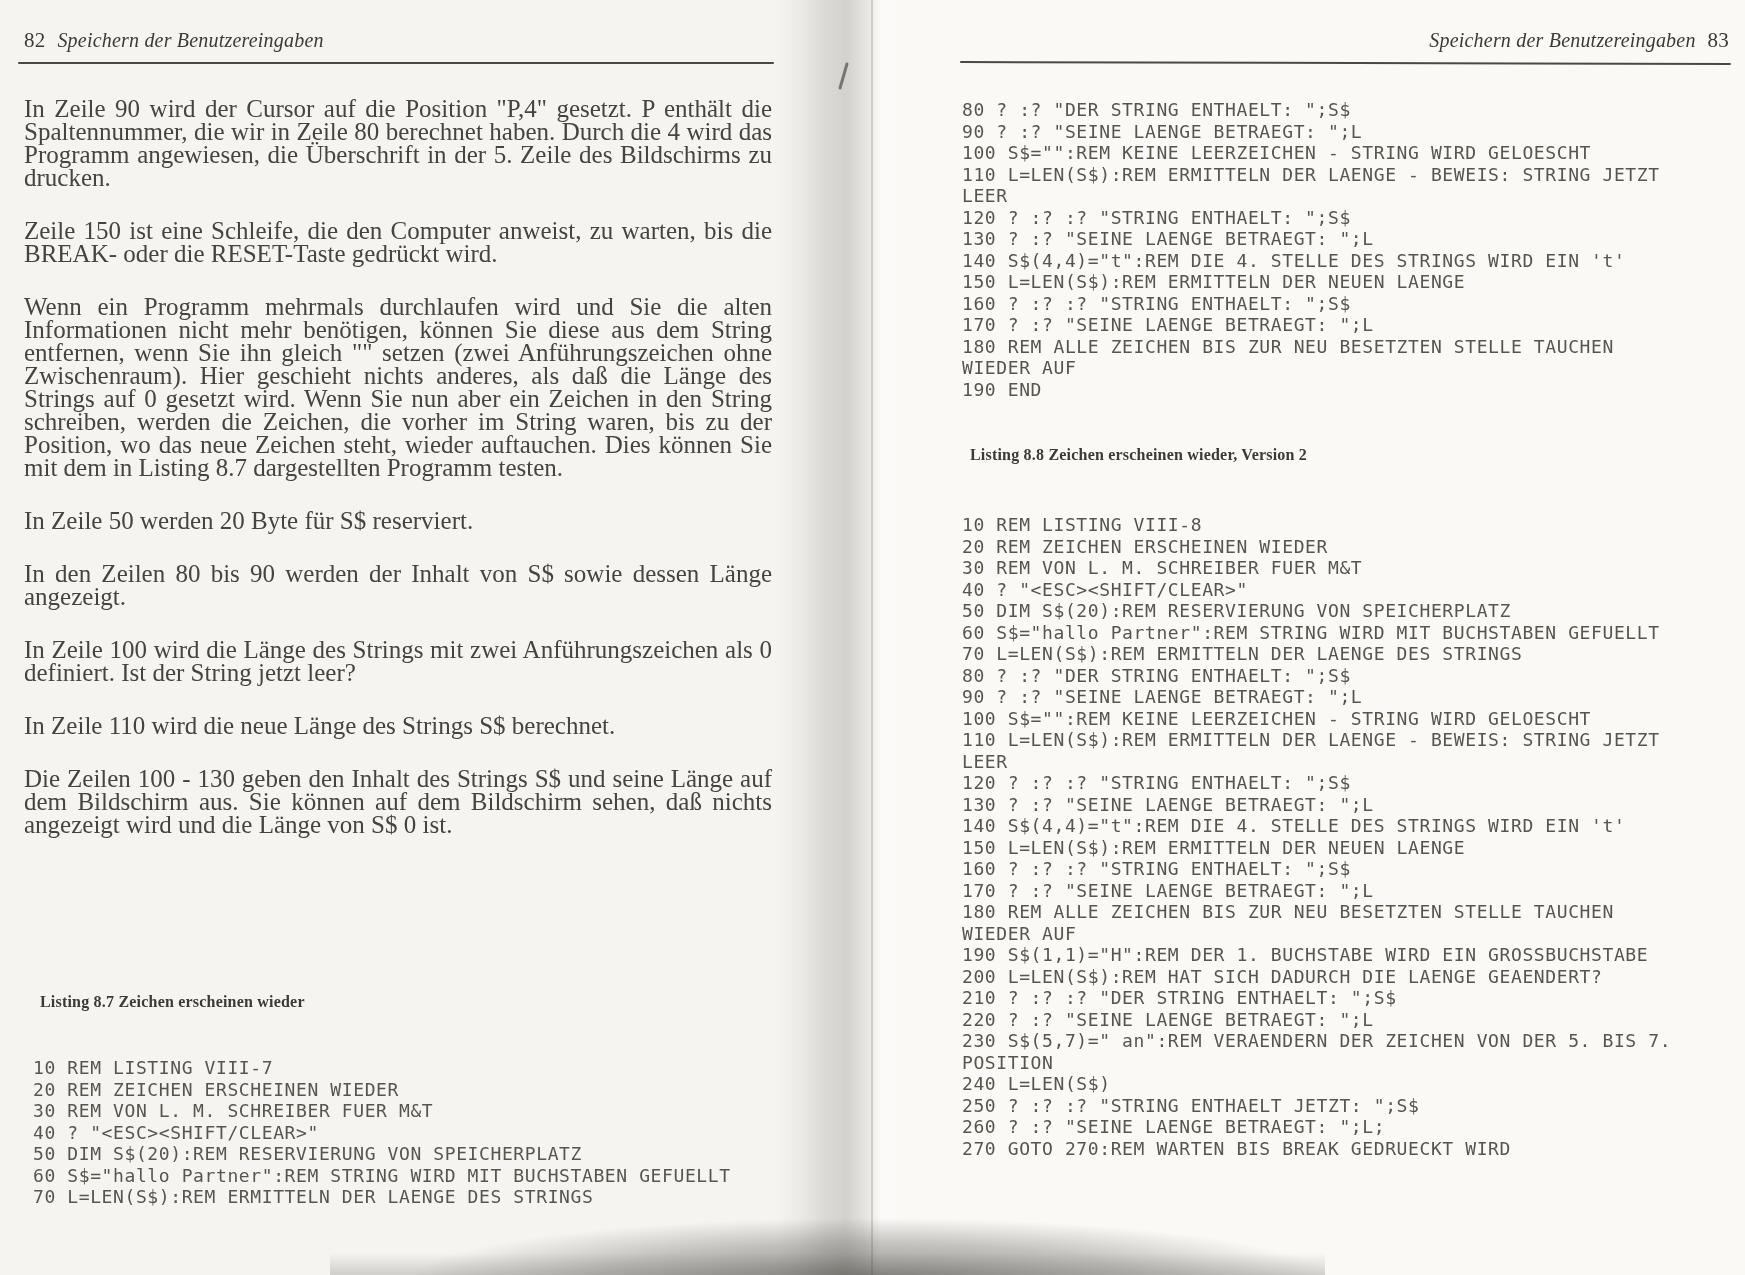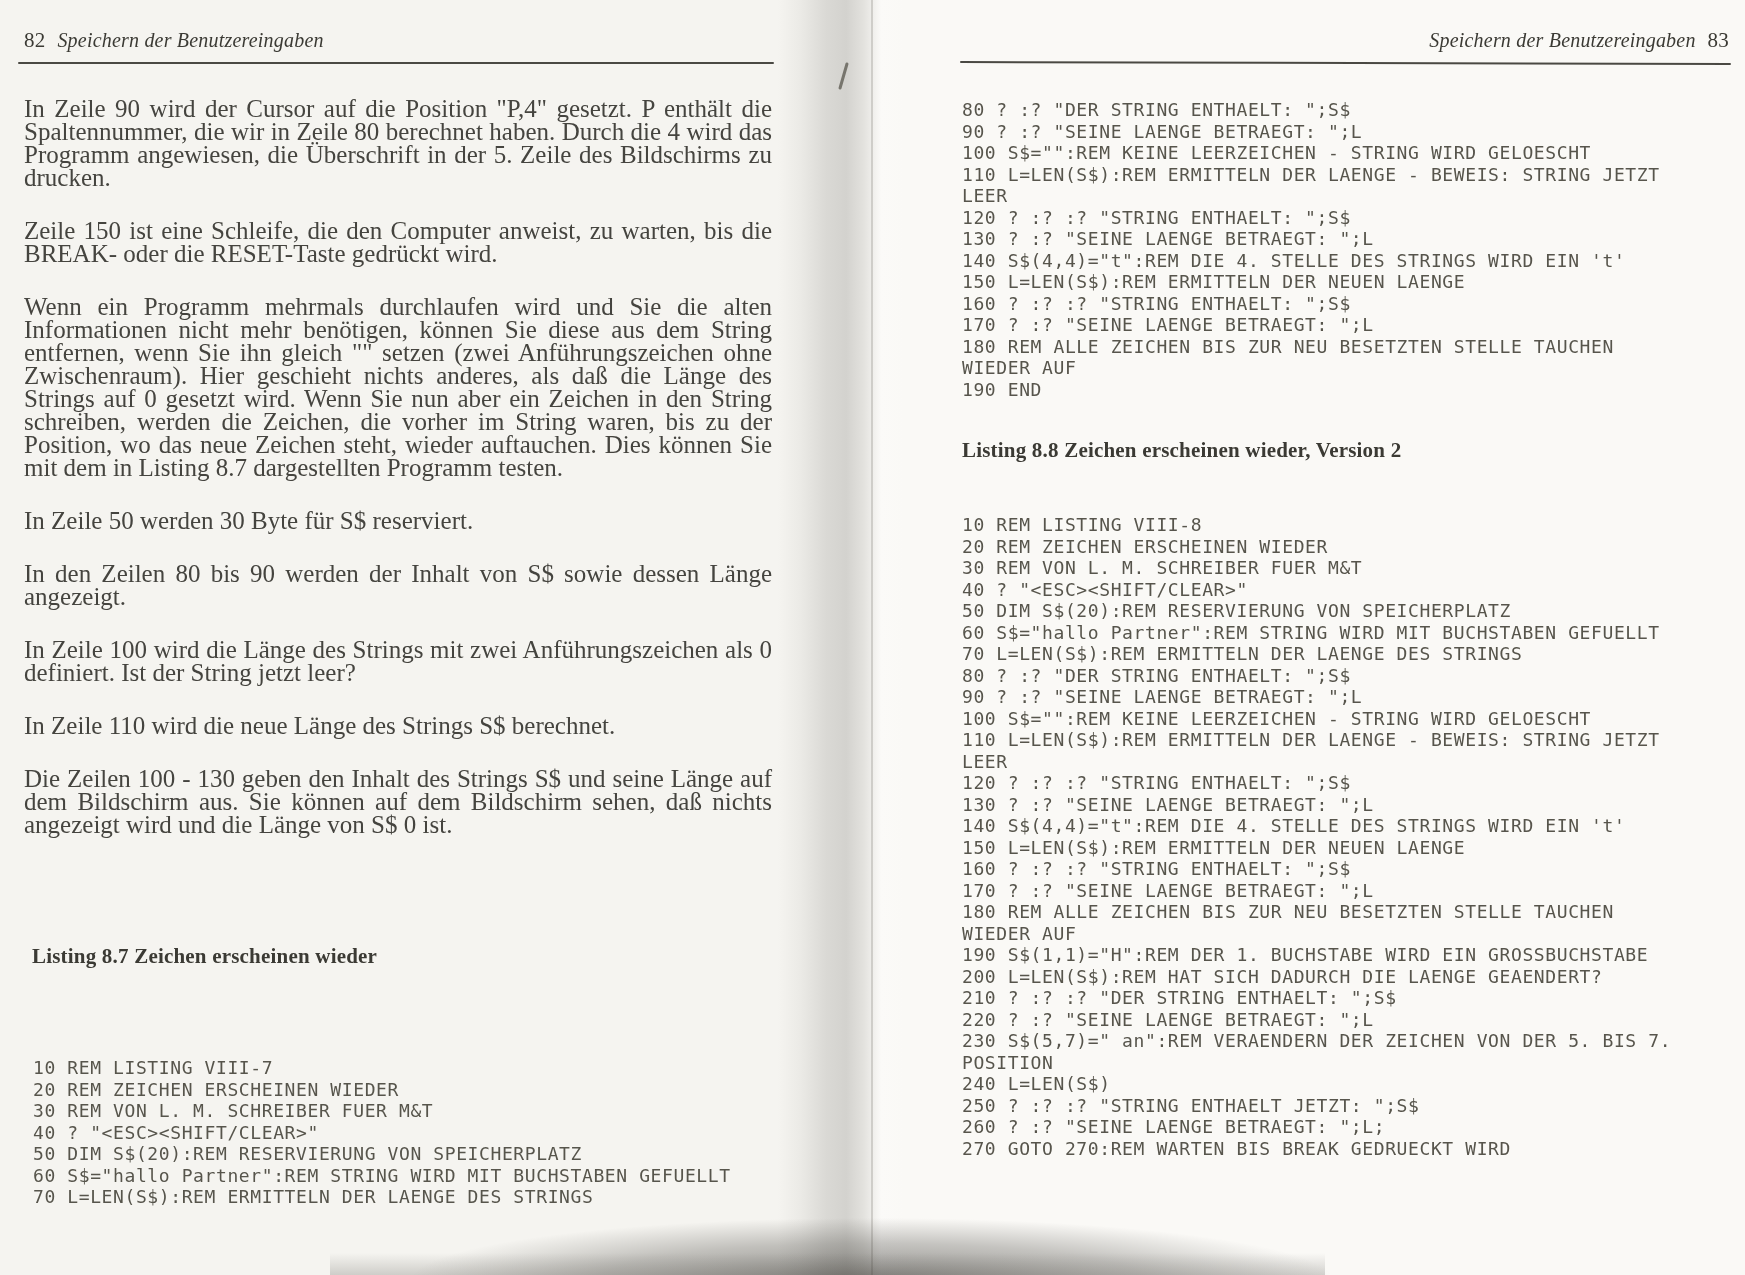--- a/index.html
+++ b/index.html
@@ -25,23 +25,23 @@
   .rule{position:absolute;top:62px;height:2px;background:#4a4943;border-radius:1px;}
   .rule-left{left:18px;width:756px;}
   .rule-right{left:56px;right:14px;transform:rotate(.15deg);}
 
   
   .bodycol{position:absolute;left:24px;top:97px;width:748px;
            font-size:25px;line-height:23px;color:#45443f;text-align:justify;}
   .para{margin:0 0 30px 0;}
 
   
-  .listing-head{position:absolute;margin:0;font-size:21px;font-weight:bold;
+  .listing-head{position:absolute;margin:8px;font-size:16px;font-weight:bold;
                 color:#3b3a34;letter-spacing:.2px;white-space:nowrap;}
-  .lh-left{left:32px;top:944px;text-align:right;}
+  .lh-left{left:32px;top:985px;text-align:right;}
   .lh-right{left:58px;top:438px;}
 
   
   .code{position:absolute;font-family:"DejaVu Sans Mono", monospace;
         font-size:18px;line-height:21.5px;letter-spacing:.6px;color:#57554c;
         white-space:pre;}
   .code-left{left:33px;top:1057px;}
   .code-right-top{left:58px;top:99px;}
   .code-right-bottom{left:58px;top:514px;}
 
@@ -70,21 +70,21 @@
   <section class="page page-left">
     <header class="pagehead pagehead-left">
       <span class="pnum">82</span><span class="ptitle">Speichern der Benutzereingaben</span>
     </header>
     <div class="rule rule-left"></div>
 
     <div class="bodycol">
         <div class="para">In Zeile 90 wird der Cursor auf die Position "P,4" gesetzt. P enthält die Spaltennummer, die wir in Zeile 80 berechnet haben. Durch die 4 wird das Programm angewiesen, die Überschrift in der 5. Zeile des Bildschirms zu drucken.</div>
         <div class="para">Zeile 150 ist eine Schleife, die den Computer anweist, zu warten, bis die BREAK- oder die RESET-Taste gedrückt wird.</div>
         <div class="para">Wenn ein Programm mehrmals durchlaufen wird und Sie die alten Informationen nicht mehr benötigen, können Sie diese aus dem String entfernen, wenn Sie ihn gleich "" setzen (zwei Anführungszeichen ohne Zwischenraum). Hier geschieht nichts anderes, als daß die Länge des Strings auf 0 gesetzt wird. Wenn Sie nun aber ein Zeichen in den String schreiben, werden die Zeichen, die vorher im String waren, bis zu der Position, wo das neue Zeichen steht, wieder auftauchen. Dies können Sie mit dem in Listing 8.7 dargestellten Programm testen.</div>
-        <div class="para">In Zeile 50 werden 30 Byte für S$ reserviert.</div>
+        <div class="para">In Zeile 50 werden 20 Byte für S$ reserviert.</div>
         <div class="para">In den Zeilen 80 bis 90 werden der Inhalt von S$ sowie dessen Länge angezeigt.</div>
         <div class="para">In Zeile 100 wird die Länge des Strings mit zwei Anführungszeichen als 0 definiert. Ist der String jetzt leer?</div>
         <div class="para">In Zeile 110 wird die neue Länge des Strings S$ berechnet.</div>
         <div class="para">Die Zeilen 100 - 130 geben den Inhalt des Strings S$ und seine Länge auf dem Bildschirm aus. Sie können auf dem Bildschirm sehen, daß nichts angezeigt wird und die Länge von S$ 0 ist.</div>
       </div>
 
     <h3 class="listing-head lh-left">Listing 8.7 Zeichen erscheinen wieder</h3>
 
     <div class="code code-left"><div class="code-line">10 REM LISTING VIII-7</div><div class="code-line">20 REM ZEICHEN ERSCHEINEN WIEDER</div><div class="code-line">30 REM VON L. M. SCHREIBER FUER M&amp;T</div><div class="code-line">40 ? "&lt;ESC&gt;&lt;SHIFT/CLEAR&gt;"</div><div class="code-line">50 DIM S$(20):REM RESERVIERUNG VON SPEICHERPLATZ</div><div class="code-line">60 S$="hallo Partner":REM STRING WIRD MIT BUCHSTABEN GEFUELLT</div><div class="code-line">70 L=LEN(S$):REM ERMITTELN DER LAENGE DES STRINGS</div></div>
   </section>

